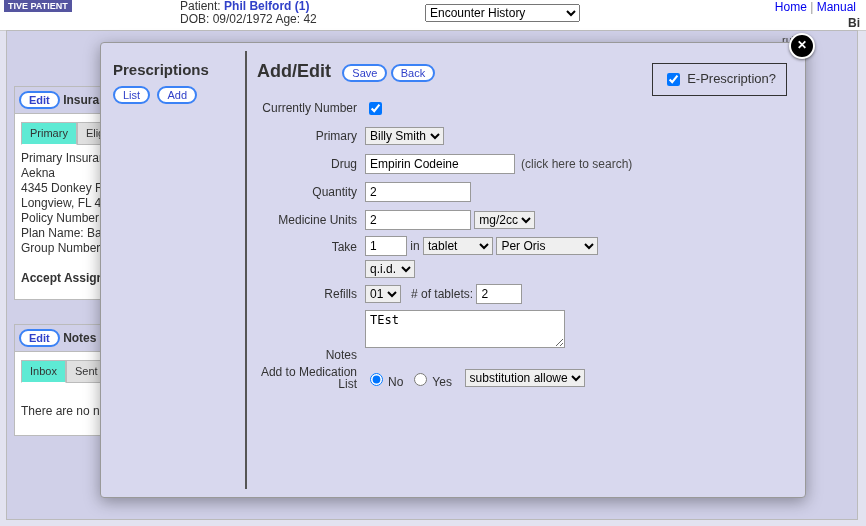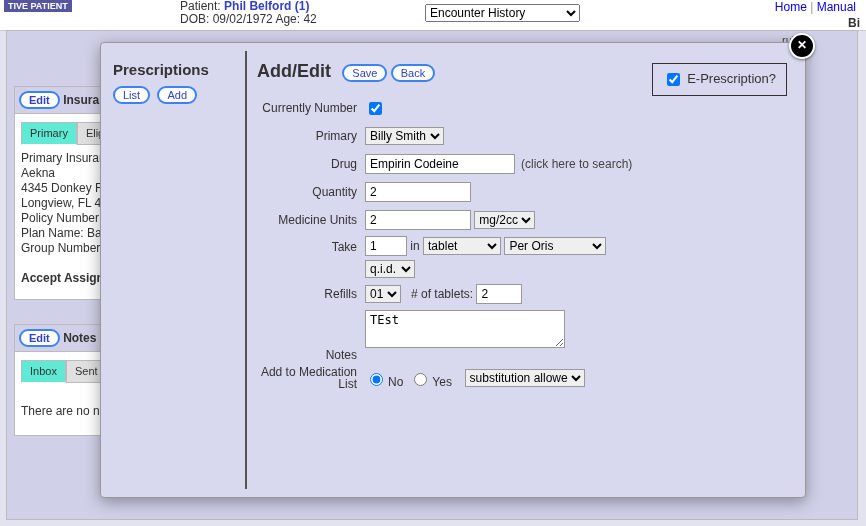--- a/index.html
+++ b/index.html
@@ -199,21 +199,21 @@
     font-size: 12px;
     padding: 2px 4px;
     border: 1px solid #999;
   }
   .form-row select {
     font-size: 12px;
     border: 1px solid #999;
     background: #efefef;
   }
   .w50 { width: 50px; }
-  .w80 { width: 78px; }
+  .w80 { width: 70px; }
   .w96 { width: 96px; }
   .w140 { width: 140px; }
   .hint { color: #444; margin-left: 6px; }
   textarea { width: 190px; height: 32px; resize: both; }
   .radio-lab { margin: 8px 6px 0 2px; }
 </style>
 </head>
 <body>
 
 <div class="topbar">

